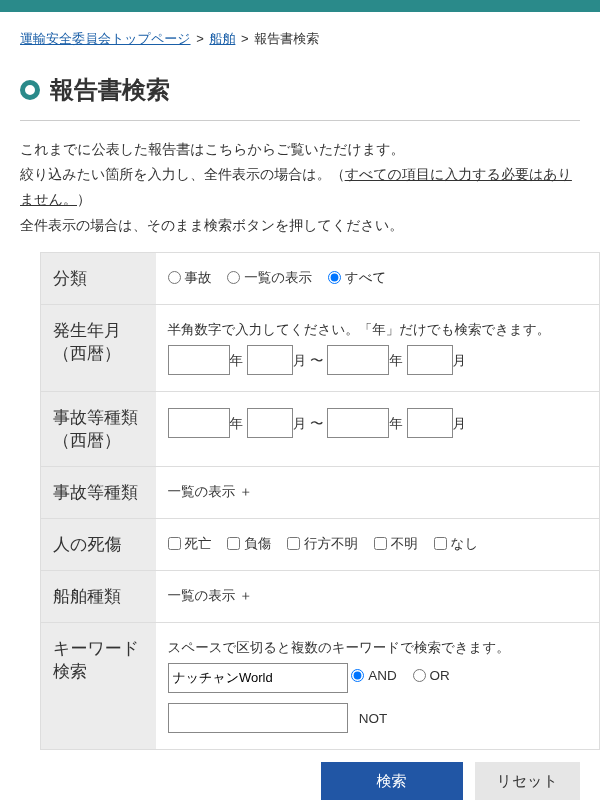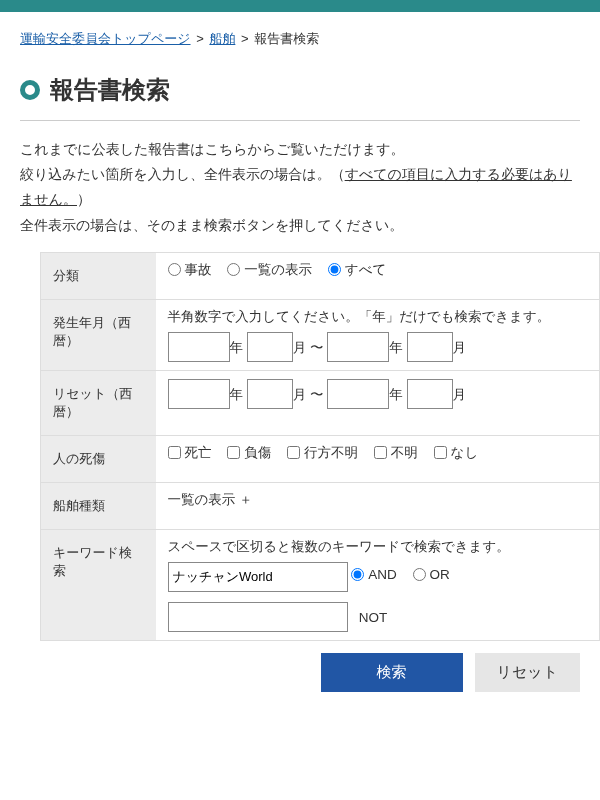--- a/index.html
+++ b/index.html
@@ -9,22 +9,22 @@
 .breadcrumb { padding: 18px 0 26px; font-size: 13px; }
 .breadcrumb a { color: #1a5fa8; text-decoration: underline; }
 .breadcrumb .sep { margin: 0 2px; }
 h1 { font-size: 24px; font-weight: bold; margin-bottom: 14px; display: flex; align-items: center; gap: 10px; }
 .h1-icon { width: 20px; height: 20px; border: 5px solid #2a8a8a; border-radius: 50%; display: inline-block; }
 .hr { height: 1px; background: #ccc; margin-bottom: 16px; }
 .intro { line-height: 1.8; font-size: 14px; margin-bottom: 14px; }
 .intro .u { text-decoration: underline; }
 .form-table { width: 100%; border: 1px solid #ddd; border-collapse: collapse; margin: 0 0 12px 20px; }
 .form-table tr { border-bottom: 1px solid #ddd; }
-.form-table th { background: #ececec; font-weight: normal; text-align: left; padding: 14px 12px; width: 115px; vertical-align: top; font-size: 13px; }
-.form-table td { padding: 8px 12px; vertical-align: top; font-size: 13.5px; }
+.form-table th { background: #ececec; font-weight: normal; text-align: left; padding: 14px 12px; width: 115px; vertical-align: top; font-size: 17px; }
+.form-table td { padding: 16px 12px; vertical-align: top; font-size: 13.5px; }
 .form-table td .hint { margin-bottom: 6px; }
 .radio-group label, .check-group label { margin-right: 12px; display: inline-flex; align-items: center; gap: 4px; cursor: pointer; }
 input[type="radio"], input[type="checkbox"] { cursor: pointer; }
 input[type="text"] { border: 1px solid #888; padding: 2px 4px; font-size: 13px; height: 30px; }
 .year-input { width: 62px; }
 .month-input { width: 46px; }
 .kw-input { width: 180px; border: 2px solid #2156a5; }
 .not-input { width: 180px; margin-top: 10px; }
 .expand { cursor: pointer; }
 .btn-row { display: flex; justify-content: flex-end; gap: 12px; margin: 0 0 18px 20px; }
@@ -81,28 +81,32 @@
       <td>
         <div class="hint">半角数字で入力してください。「年」だけでも検索できます。</div>
         <input type="text" class="year-input" style=""><span>年</span>
         <input type="text" class="month-input" style=""><span>月</span>
         <span>〜</span>
         <input type="text" class="year-input" style=""><span>年</span>
         <input type="text" class="month-input" style=""><span>月</span>
       </td>
     </tr>
     <tr>
-      <th>リセット（西暦）</th>
+      <th>事故等種類（西暦）</th>
       <td>
         <input type="text" class="year-input" style=""><span>年</span>
         <input type="text" class="month-input" style=""><span>月</span>
         <span>〜</span>
         <input type="text" class="year-input" style=""><span>年</span>
         <input type="text" class="month-input" style=""><span>月</span>
       </td>
+    </tr>
+    <tr>
+      <th>事故等種類</th>
+      <td><span class="expand"><span>一覧の表示</span> <span>＋</span></span></td>
     </tr>
     <tr>
       <th>人の死傷</th>
       <td class="check-group">
         <label>
               <input type="checkbox" style="">
               <span>死亡</span>
             </label>
         <label>
               <input type="checkbox" style="">

